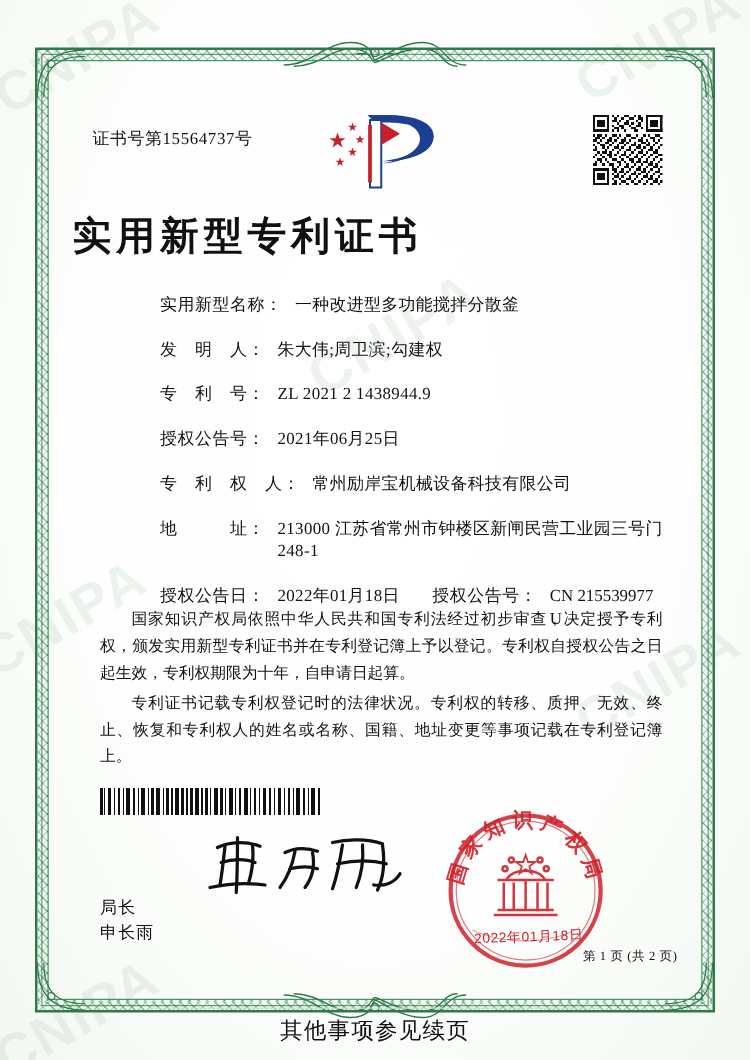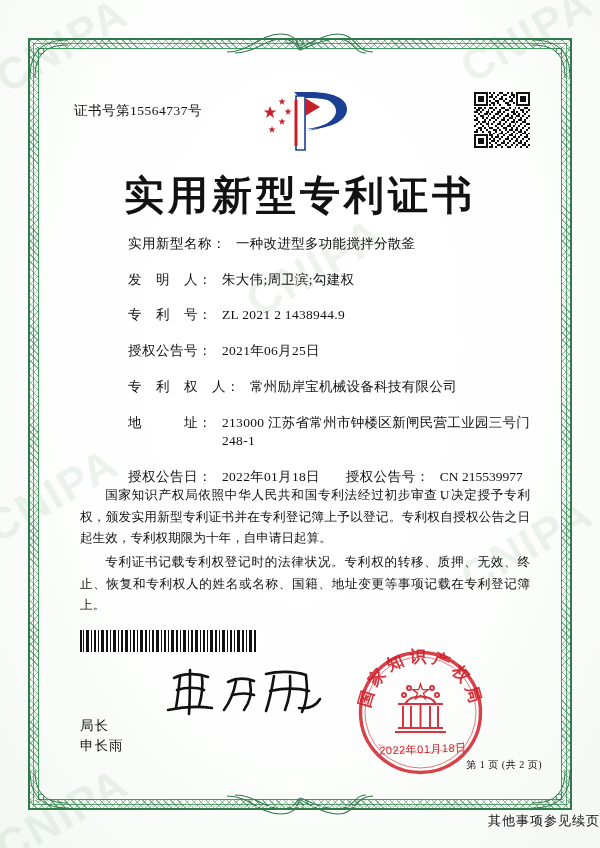--- a/index.html
+++ b/index.html
@@ -124,22 +124,21 @@
     transform: translateX(-50%);
     top: 18px;
     width: 104px;
     height: 66px;
   }
 
   .doc-title {
     position: absolute;
     left: 0; right: 0;
     top: 98px;
-    text-align: center;
-    font-size: 40px;
+    font-size: 31px;
     font-weight: 700;
     letter-spacing: 4px;
     color: #111;
     font-family: "Liberation Serif", "DejaVu Serif", serif;
   }
 
   .fields {
     position: absolute;
     left: 22px;
     top: 165px;
@@ -245,22 +244,22 @@
     text-align: right;
     font-size: 10px;
     color: #111;
     letter-spacing: 0.5px;
   }
 
   .footer-note {
     position: absolute;
     left: 0; right: 0;
     top: 812px;
-    text-align: right;
-    font-size: 13px;
+    text-align: center;
+    font-size: 18px;
     color: #111;
     letter-spacing: 1px;
   }
 
   .footer-rule {
     position: absolute;
     left: 120px;
     right: 120px;
     top: 806px;
     border-top: 1px solid #cfd8cf;

